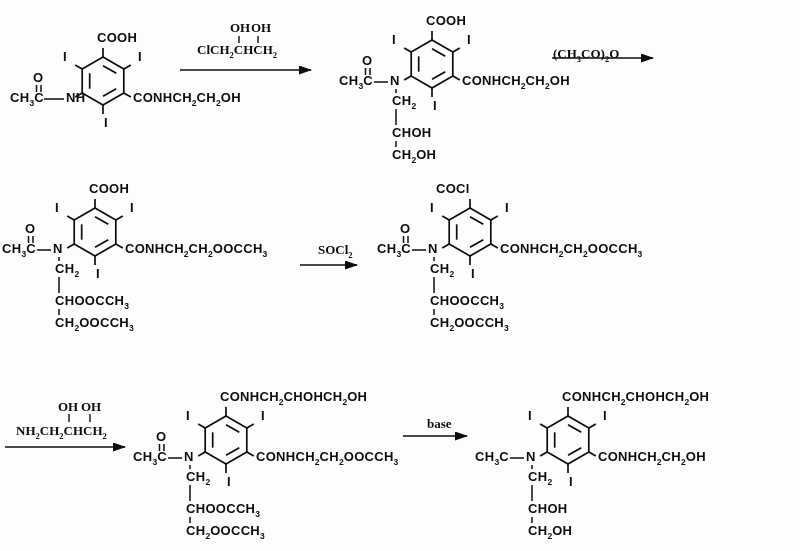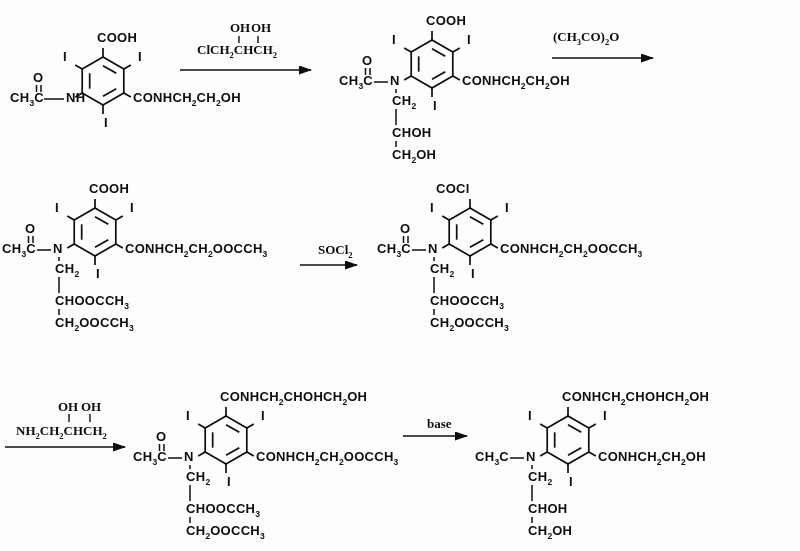--- a/index.html
+++ b/index.html
@@ -178,21 +178,21 @@
   <div class="lbl" style="left:362px;top:54px">O</div>
   <div class="lbl" style="left:339px;top:74px">CH<sub>3</sub>C</div>
   <div class="lbl" style="left:390px;top:74px">N</div>
   <div class="lbl" style="left:462px;top:74px">CONHCH<sub>2</sub>CH<sub>2</sub>OH</div>
   <div class="lbl" style="left:392px;top:94px">CH<sub>2</sub></div>
   <div class="lbl" style="left:392px;top:126px">CHOH</div>
   <div class="lbl" style="left:392px;top:148px">CH<sub>2</sub>OH</div>
 </div>
 
 <div>
-  <div class="rg" style="left:553px;top:30px">(CH<sub>3</sub>CO)<sub>2</sub>O</div>
+  <div class="rg" style="left:553px;top:47px">(CH<sub>3</sub>CO)<sub>2</sub>O</div>
 </div>
 
 <div>
   <div class="lbl" style="left:89px;top:182px">COOH</div>
   <div class="lbl" style="left:55px;top:201px">I</div>
   <div class="lbl" style="left:130px;top:201px">I</div>
   <div class="lbl" style="left:96px;top:267px">I</div>
   <div class="lbl" style="left:25px;top:222px">O</div>
   <div class="lbl" style="left:2px;top:242px">CH<sub>3</sub>C</div>
   <div class="lbl" style="left:53px;top:242px">N</div>

